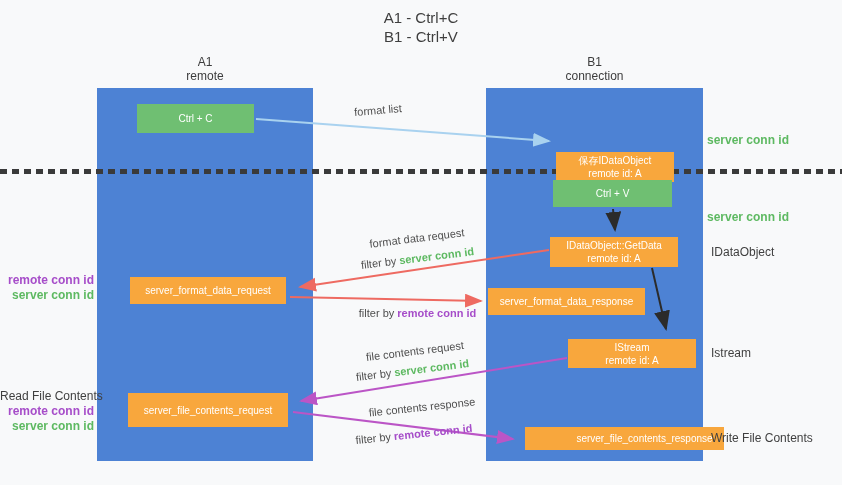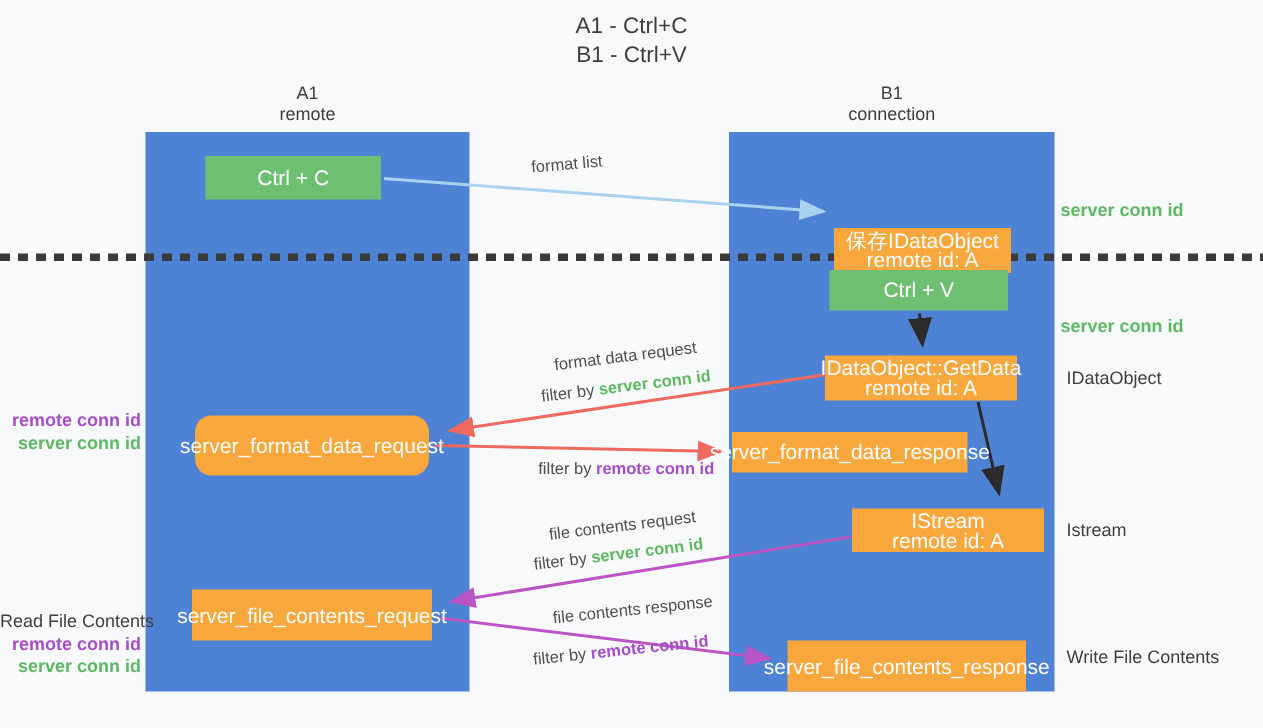--- a/index.html
+++ b/index.html
@@ -8,21 +8,21 @@
 
   .title{position:absolute;left:0;right:0;top:8px;text-align:center;font-size:15px;line-height:19px;color:#3e3e3e;}
 
   .lane{position:absolute;background:#4d82d4;}
   .lane-header{position:absolute;text-align:center;font-size:12px;line-height:14px;color:#3d3d3d;}
 
   .dashline{position:absolute;left:0;top:169px;width:842px;height:5px;
     background:repeating-linear-gradient(90deg,#3a3a3a 0,#3a3a3a 7px,transparent 7px,transparent 12px);}
 
   .box{position:absolute;display:flex;flex-direction:column;align-items:center;justify-content:center;
-    color:#ffffff;text-align:center;font-size:14px;line-height:13px;}
+    color:#ffffff;text-align:center;font-size:10px;line-height:13px;}
   .box.green{background:#6fbf72;}
   .box.orange{background:#f8a73d;}
 
   .lbl{position:absolute;font-size:11px;line-height:13px;color:#4f4f4f;white-space:nowrap;text-align:center;}
   .rot5{transform:rotate(-5deg);}
   .rot6{transform:rotate(-6deg);}
   .rot7{transform:rotate(-7deg);}
   .green-t{color:#5db961;font-weight:bold;}
   .purple-t{color:#a64dc9;font-weight:bold;}
   .dark-t{color:#3f3f3f;font-weight:normal;}
@@ -91,38 +91,38 @@
 
   <div class="box green" style="left:553px;top:180px;width:119px;height:27px;">
     <div>Ctrl + V</div>
   </div>
 
   <div class="box orange" style="left:550px;top:237px;width:128px;height:30px;">
     <div>IDataObject::GetData</div>
     <div>remote id: A</div>
   </div>
 
-  <div class="box orange" style="left:130px;top:277px;width:156px;height:40px;border-radius:11px;">
+  <div class="box orange" style="left:130px;top:277px;width:156px;height:27px;">
     <div>server_format_data_request</div>
   </div>
 
   <div class="box orange" style="left:488px;top:288px;width:157px;height:27px;">
     <div>server_format_data_response</div>
   </div>
 
   <div class="box orange" style="left:568px;top:339px;width:128px;height:29px;">
     <div>IStream</div>
     <div>remote id: A</div>
   </div>
 
   <div class="box orange" style="left:128px;top:393px;width:160px;height:34px;">
     <div>server_file_contents_request</div>
   </div>
 
-  <div class="box orange" style="left:525px;top:427px;width:159px;height:34px;">
+  <div class="box orange" style="left:525px;top:427px;width:159px;height:23px;padding-left:40px;">
     <div>server_file_contents_response</div>
   </div>
 
   <div class="lbl rot5" style="left:328px;top:104px;width:100px;">format list</div>
 
   <div class="lbl rot7" style="left:352px;top:232px;width:130px;">format data request</div>
   <div class="lbl rot7" style="left:345px;top:252px;width:145px;">
     <span>filter by</span>
     <span class="green-t">server conn id</span>
   </div>
@@ -147,19 +147,19 @@
   <div class="side-right green-t" style="left:707px;top:133px;">server conn id</div>
   <div class="side-right green-t" style="left:707px;top:210px;">server conn id</div>
   <div class="side-right dark-t" style="left:711px;top:245px;">IDataObject</div>
   <div class="side-right dark-t" style="left:711px;top:346px;">Istream</div>
   <div class="side-right dark-t" style="left:711px;top:431px;">Write File Contents</div>
 
   <div class="side-left" style="top:273px;">
     <div class="purple-t">remote conn id</div>
     <div class="green-t">server conn id</div>
   </div>
-  <div class="side-left" style="top:389px;margin-top:18px;">
+  <div class="side-left" style="top:389px;">
     <div class="dark-t">Read File Contents</div>
     <div class="purple-t">remote conn id</div>
     <div class="green-t">server conn id</div>
   </div>
 
 </div>
 
 </body></html>

